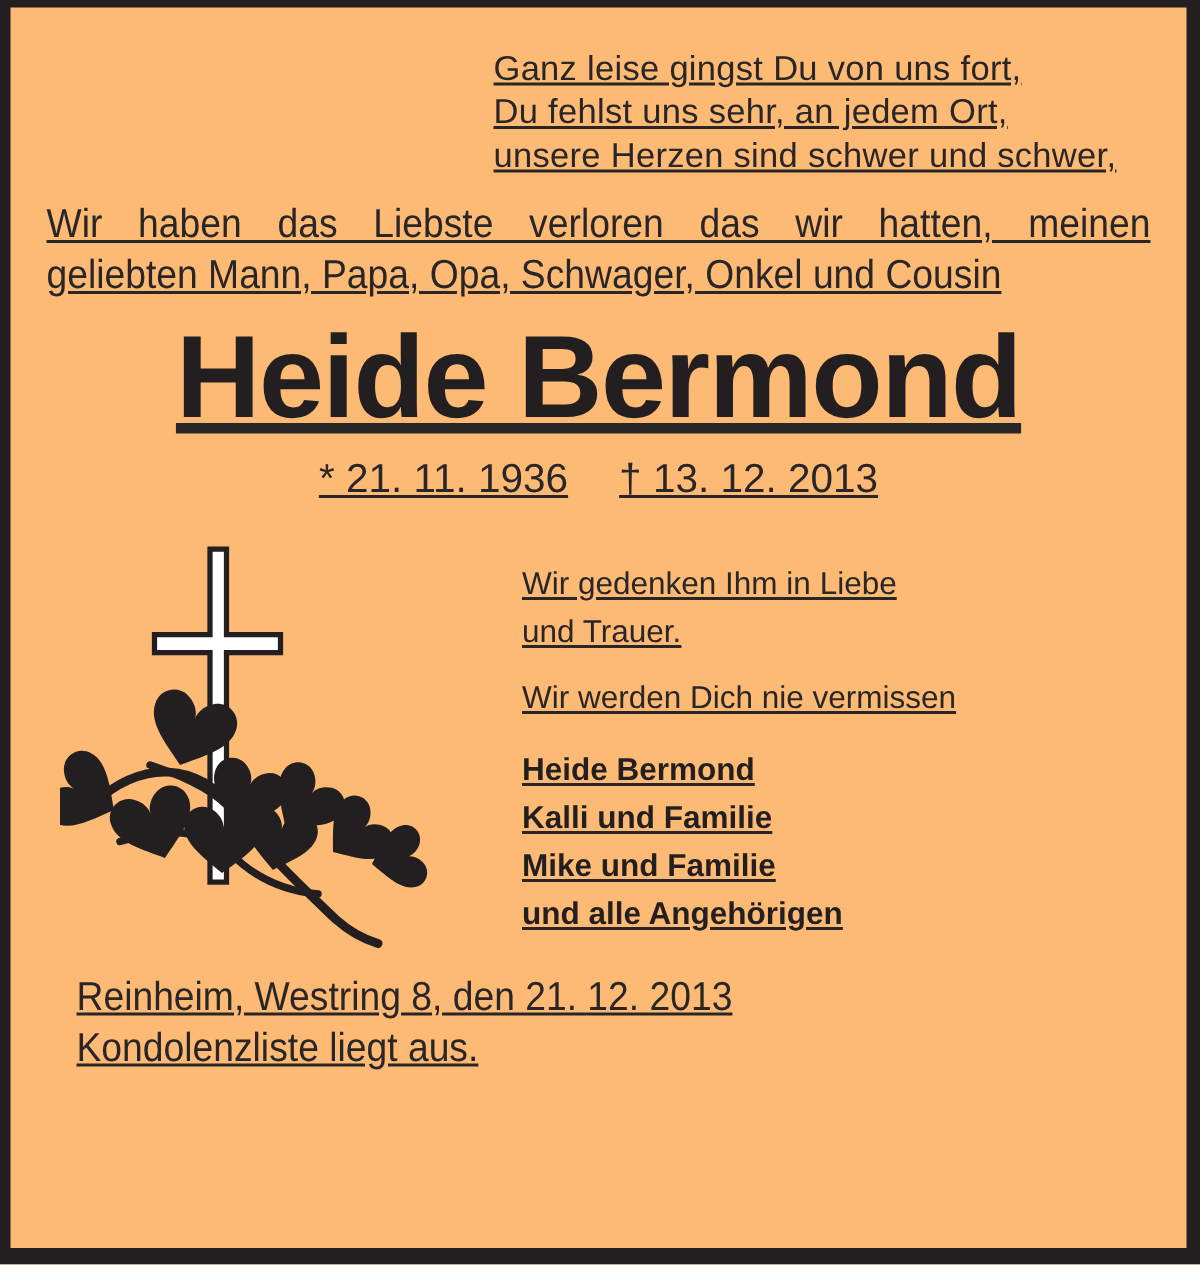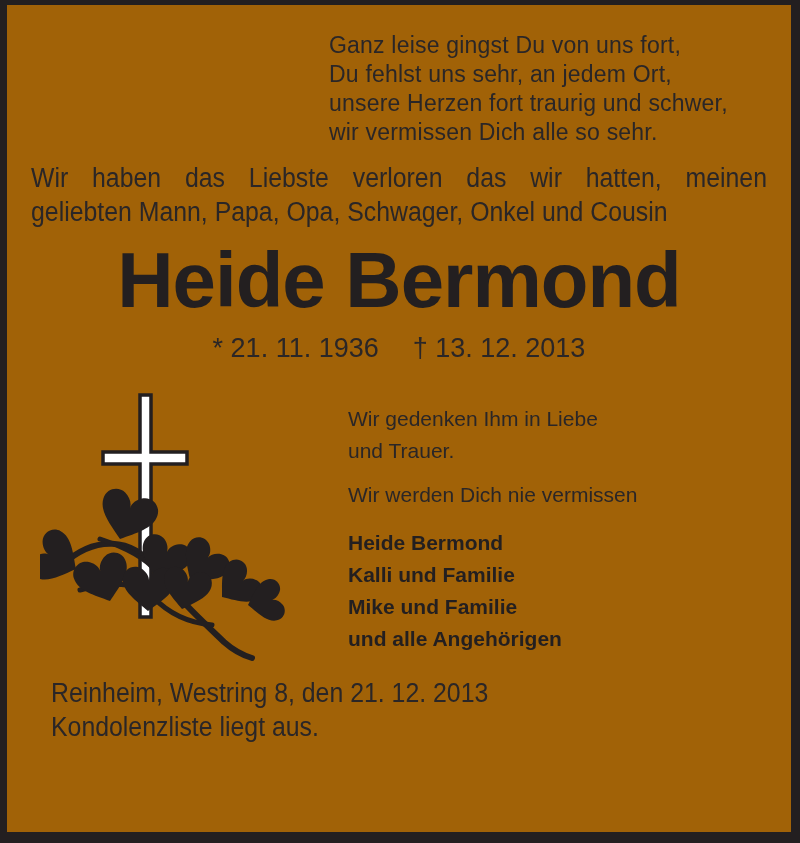--- a/index.html
+++ b/index.html
@@ -1,26 +1,27 @@
 <!DOCTYPE html>
 <html><head>
 <meta charset="utf-8">
 <style>
   * { margin: 0; padding: 0; box-sizing: border-box; }
   html, body { background: #ffffff; }
   body { width: 800px; height: 843px; font-family: "Liberation Sans", "DejaVu Sans", sans-serif; }
   .page {
     width: 800px; height: 843px;
-    background: #a16207;
+    background: #fdba74;
     border-style: solid;
     border-color: #231f20;
     border-width: 5px 9px 11px 7px;
     overflow: hidden;
     position: relative;
     color: #2a2627;
+    text-decoration: underline;
   }
   .poem {
     margin: 26px 0 0 322px;
     font-size: 23px;
     line-height: 29px;
     letter-spacing: 0.2px;
   }
   .poem .line { white-space: nowrap; }
   .intro {
     margin-top: 14px;
@@ -92,22 +93,21 @@
   .footer .condolence { margin-top: 2px; white-space: nowrap; }
 </style>
 </head>
 <body>
 
 <div class="page">
 
   <div class="poem">
     <div class="line">Ganz leise gingst Du von uns fort,</div>
     <div class="line">Du fehlst uns sehr, an jedem Ort,</div>
-    <div class="line">unsere Herzen fort traurig und schwer,</div>
-    <div class="line">wir vermissen Dich alle so sehr.</div>
+    <div class="line">unsere Herzen sind schwer und schwer,</div>
   </div>
 
   <div class="intro">
     <div class="line1 condense">Wir haben das Liebste verloren das wir hatten, meinen</div>
     <div class="line2 condense">geliebten Mann, Papa, Opa, Schwager, Onkel und Cousin</div>
   </div>
 
   <div class="deceased-name">Heide Bermond</div>
 
   <div class="dates">

